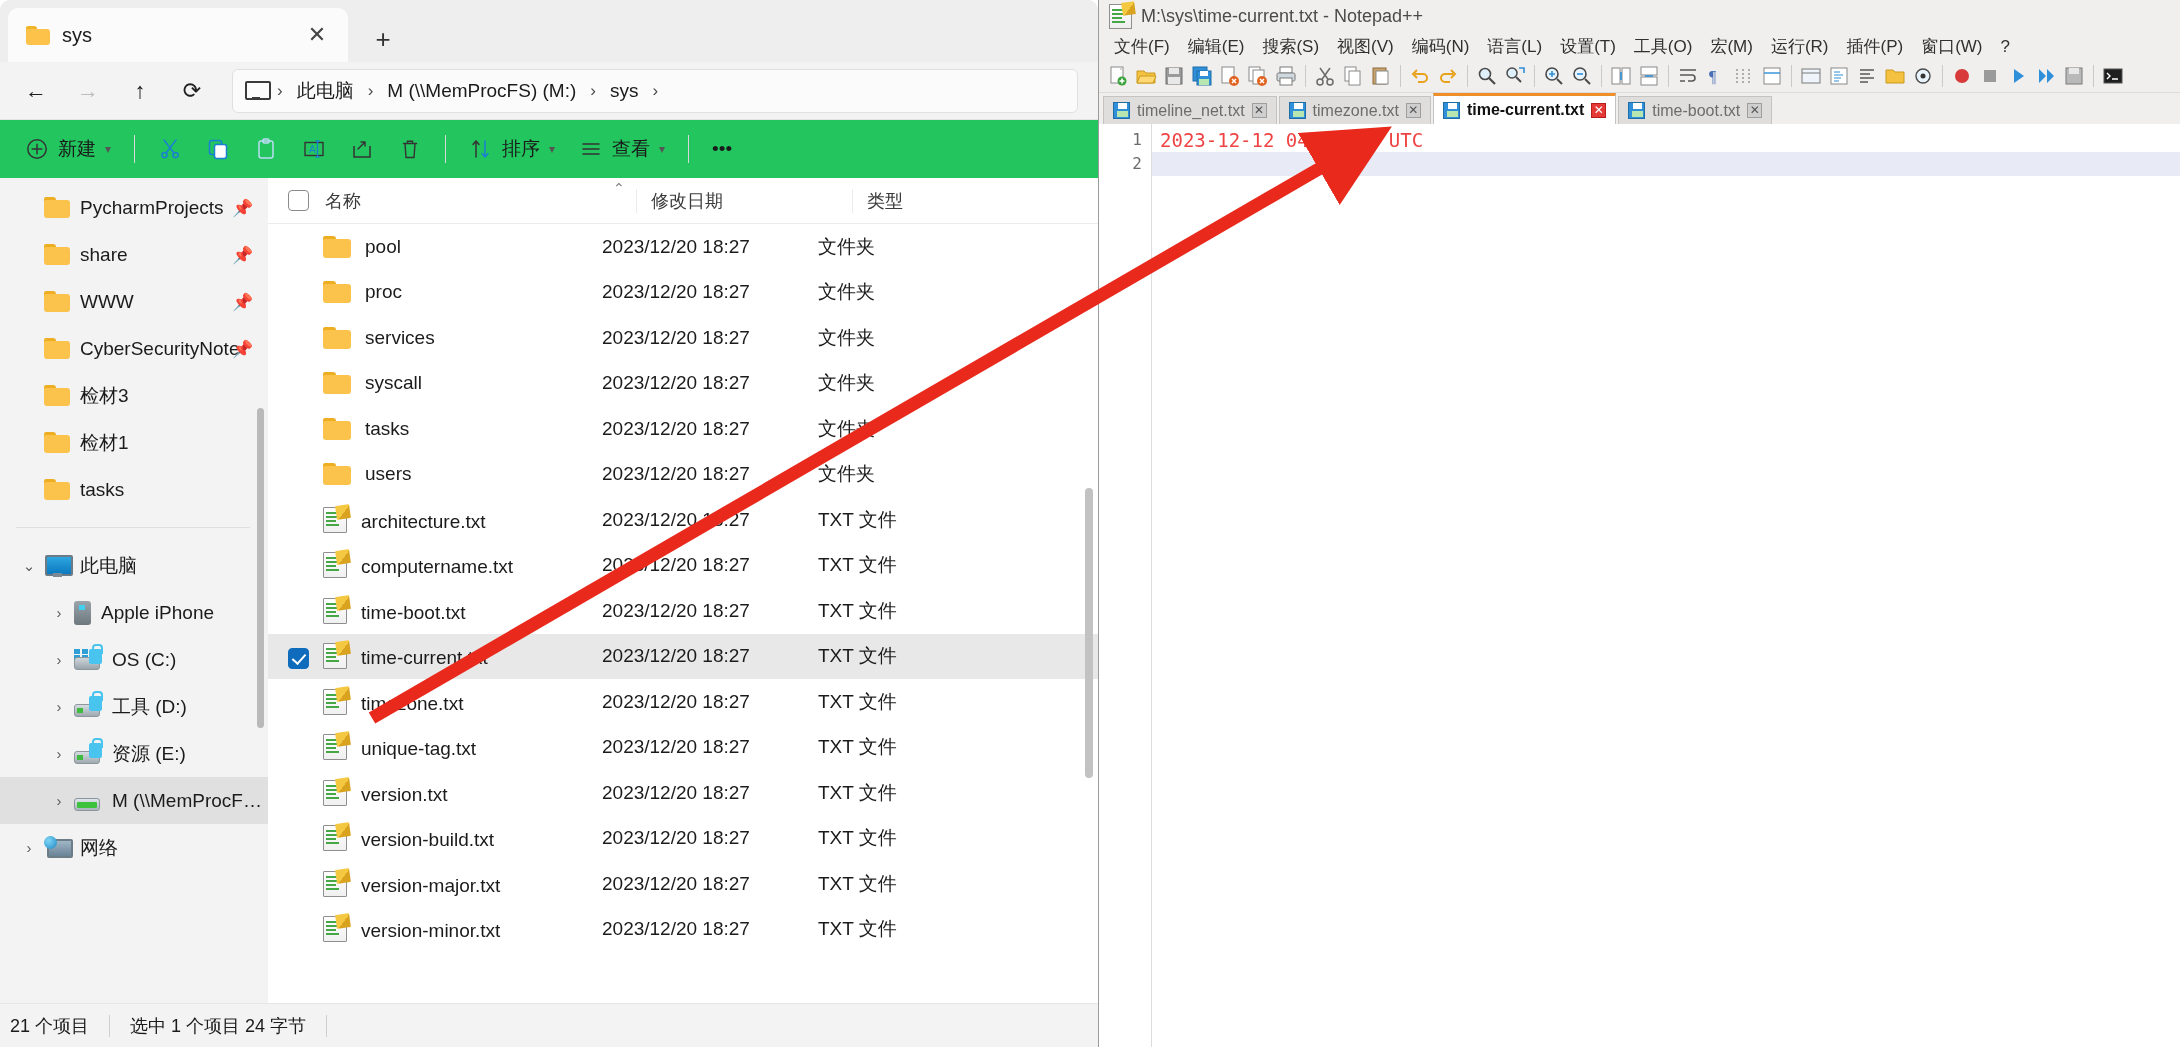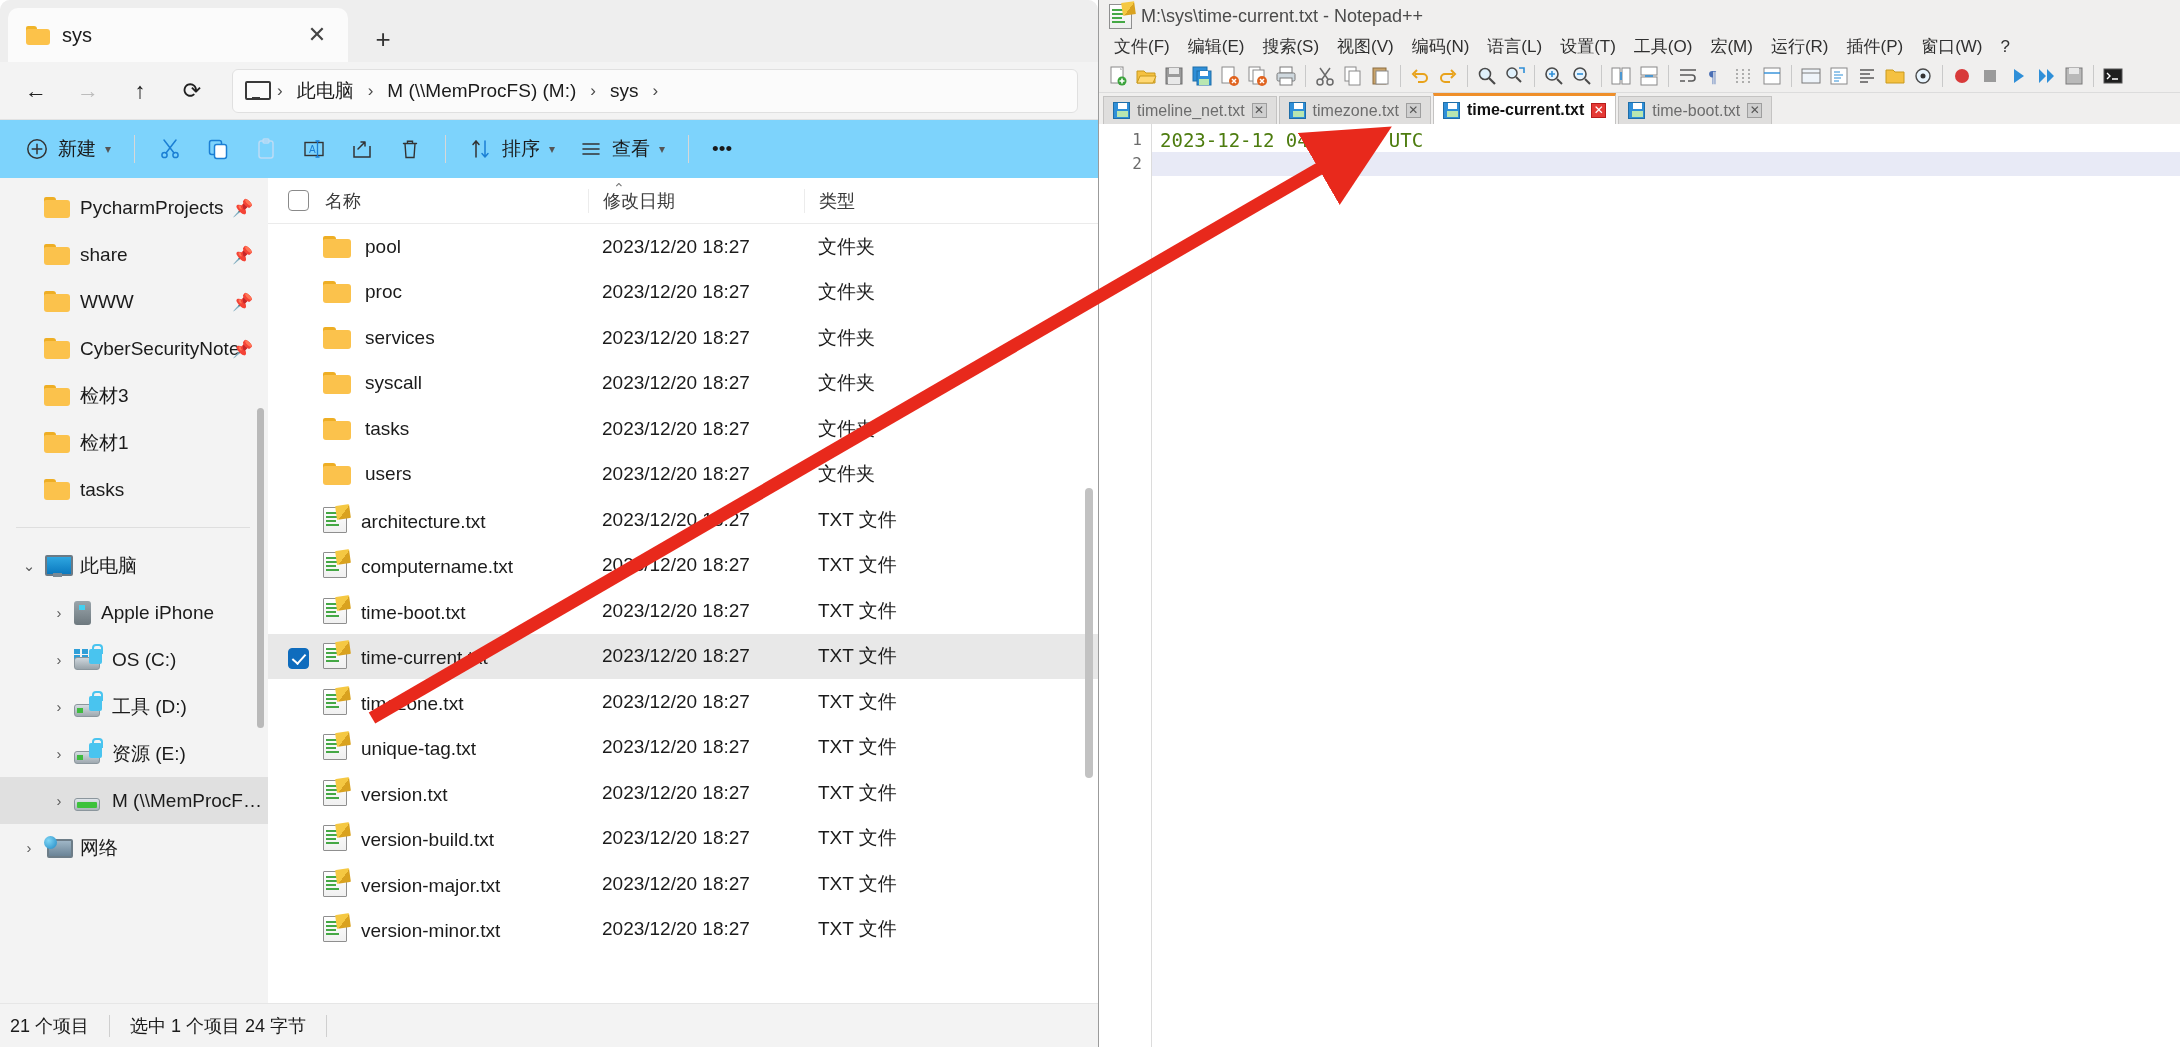--- a/index.html
+++ b/index.html
@@ -80,21 +80,21 @@
   .pc-ico::before {
     content: ""; position: absolute; left: 0; top: 0; width: 22px; height: 15px;
     border: 2px solid #3a3a3a; border-radius: 2px;
   }
   .pc-ico::after {
     content: ""; position: absolute; left: 7px; top: 16px; width: 8px; height: 3px;
     background: #3a3a3a;
   }
 
   .exp-toolbar {
-    height: 58px; background: #7dd3fc; display: flex; align-items: center;
+    height: 58px; background: #22c55e; display: flex; align-items: center;
     padding: 0 14px; gap: 2px;
   }
   .tb-item {
     display: flex; align-items: center; gap: 9px;
     height: 42px; padding: 0 11px; border-radius: 5px;
     font-size: 19px; color: #1a1a1a;
   }
   .tb-sep { width: 1px; height: 28px; background: #d8d8d8; margin: 0 10px; }
   .chev { font-size: 12px; color: #555; }
   .tb-ico { width: 24px; height: 24px; display:block; }
@@ -202,21 +202,21 @@
   }
   .fl-header {
     display: flex; align-items: center; height: 46px;
     border-bottom: 1px solid #ebebeb; font-size: 18px; color: #3a3a3a;
     position: relative;
   }
   .fl-header .sortmark {
     position: absolute; left: 345px; top: 2px; font-size: 14px; color: #777;
   }
   .col-name { width: 320px; display: flex; align-items: center; gap: 16px; padding-left: 20px; }
-  .col-date { width: 216px; padding-left: 14px; border-left: 1px solid #ececec; }
+  .col-date { width: 216px; padding-left: 14px; border-left: 1px solid #ececec; margin-left: 48px; }
   .col-type { width: 180px; padding-left: 14px; border-left: 1px solid #ececec; }
   .hdr-check {
     width: 21px; height: 21px; border: 1.6px solid #8a8a8a; border-radius: 4px; background: #fff;
   }
   .fl-row {
     display: flex; align-items: center; height: 45.5px; font-size: 19px; color: #1b1b1b;
   }
   .fl-row.selected { background: #e8e8e8; }
   .cell-name { width: 320px; display: flex; align-items: flex-end; gap: 14px; padding-left: 20px; }
   .cell-date { width: 216px; padding-left: 14px; color: #1b1b1b; }
@@ -350,21 +350,21 @@
   .npp-editor { flex: 1; background: #ffffff; display: flex; position: relative; }
   .gutter {
     width: 53px; background: #ffffff; border-right: 1px solid #dcdcdc;
     padding-top: 4px; text-align: right; padding-right: 9px;
     font-family: "DejaVu Sans Mono", monospace; font-size: 16px; color: #6b6b6b;
   }
   .gutter div { height: 24px; line-height: 24px; }
   .codearea { flex: 1; padding-top: 4px; position: relative; }
   .codeline {
     height: 24px; line-height: 24px; padding-left: 8px;
-    font-family: "DejaVu Sans Mono", monospace; font-size: 19px; color: #4d7c0f;
+    font-family: "DejaVu Sans Mono", monospace; font-size: 19px; color: #ef4444;
     white-space: pre;
   }
   .codeline.cur { background: #e8eaf6; }
 
   
   #arrow { position: absolute; left: 0; top: 0; width: 2180px; height: 1047px; pointer-events: none; }
 </style>
 </head>
 <body>
 

